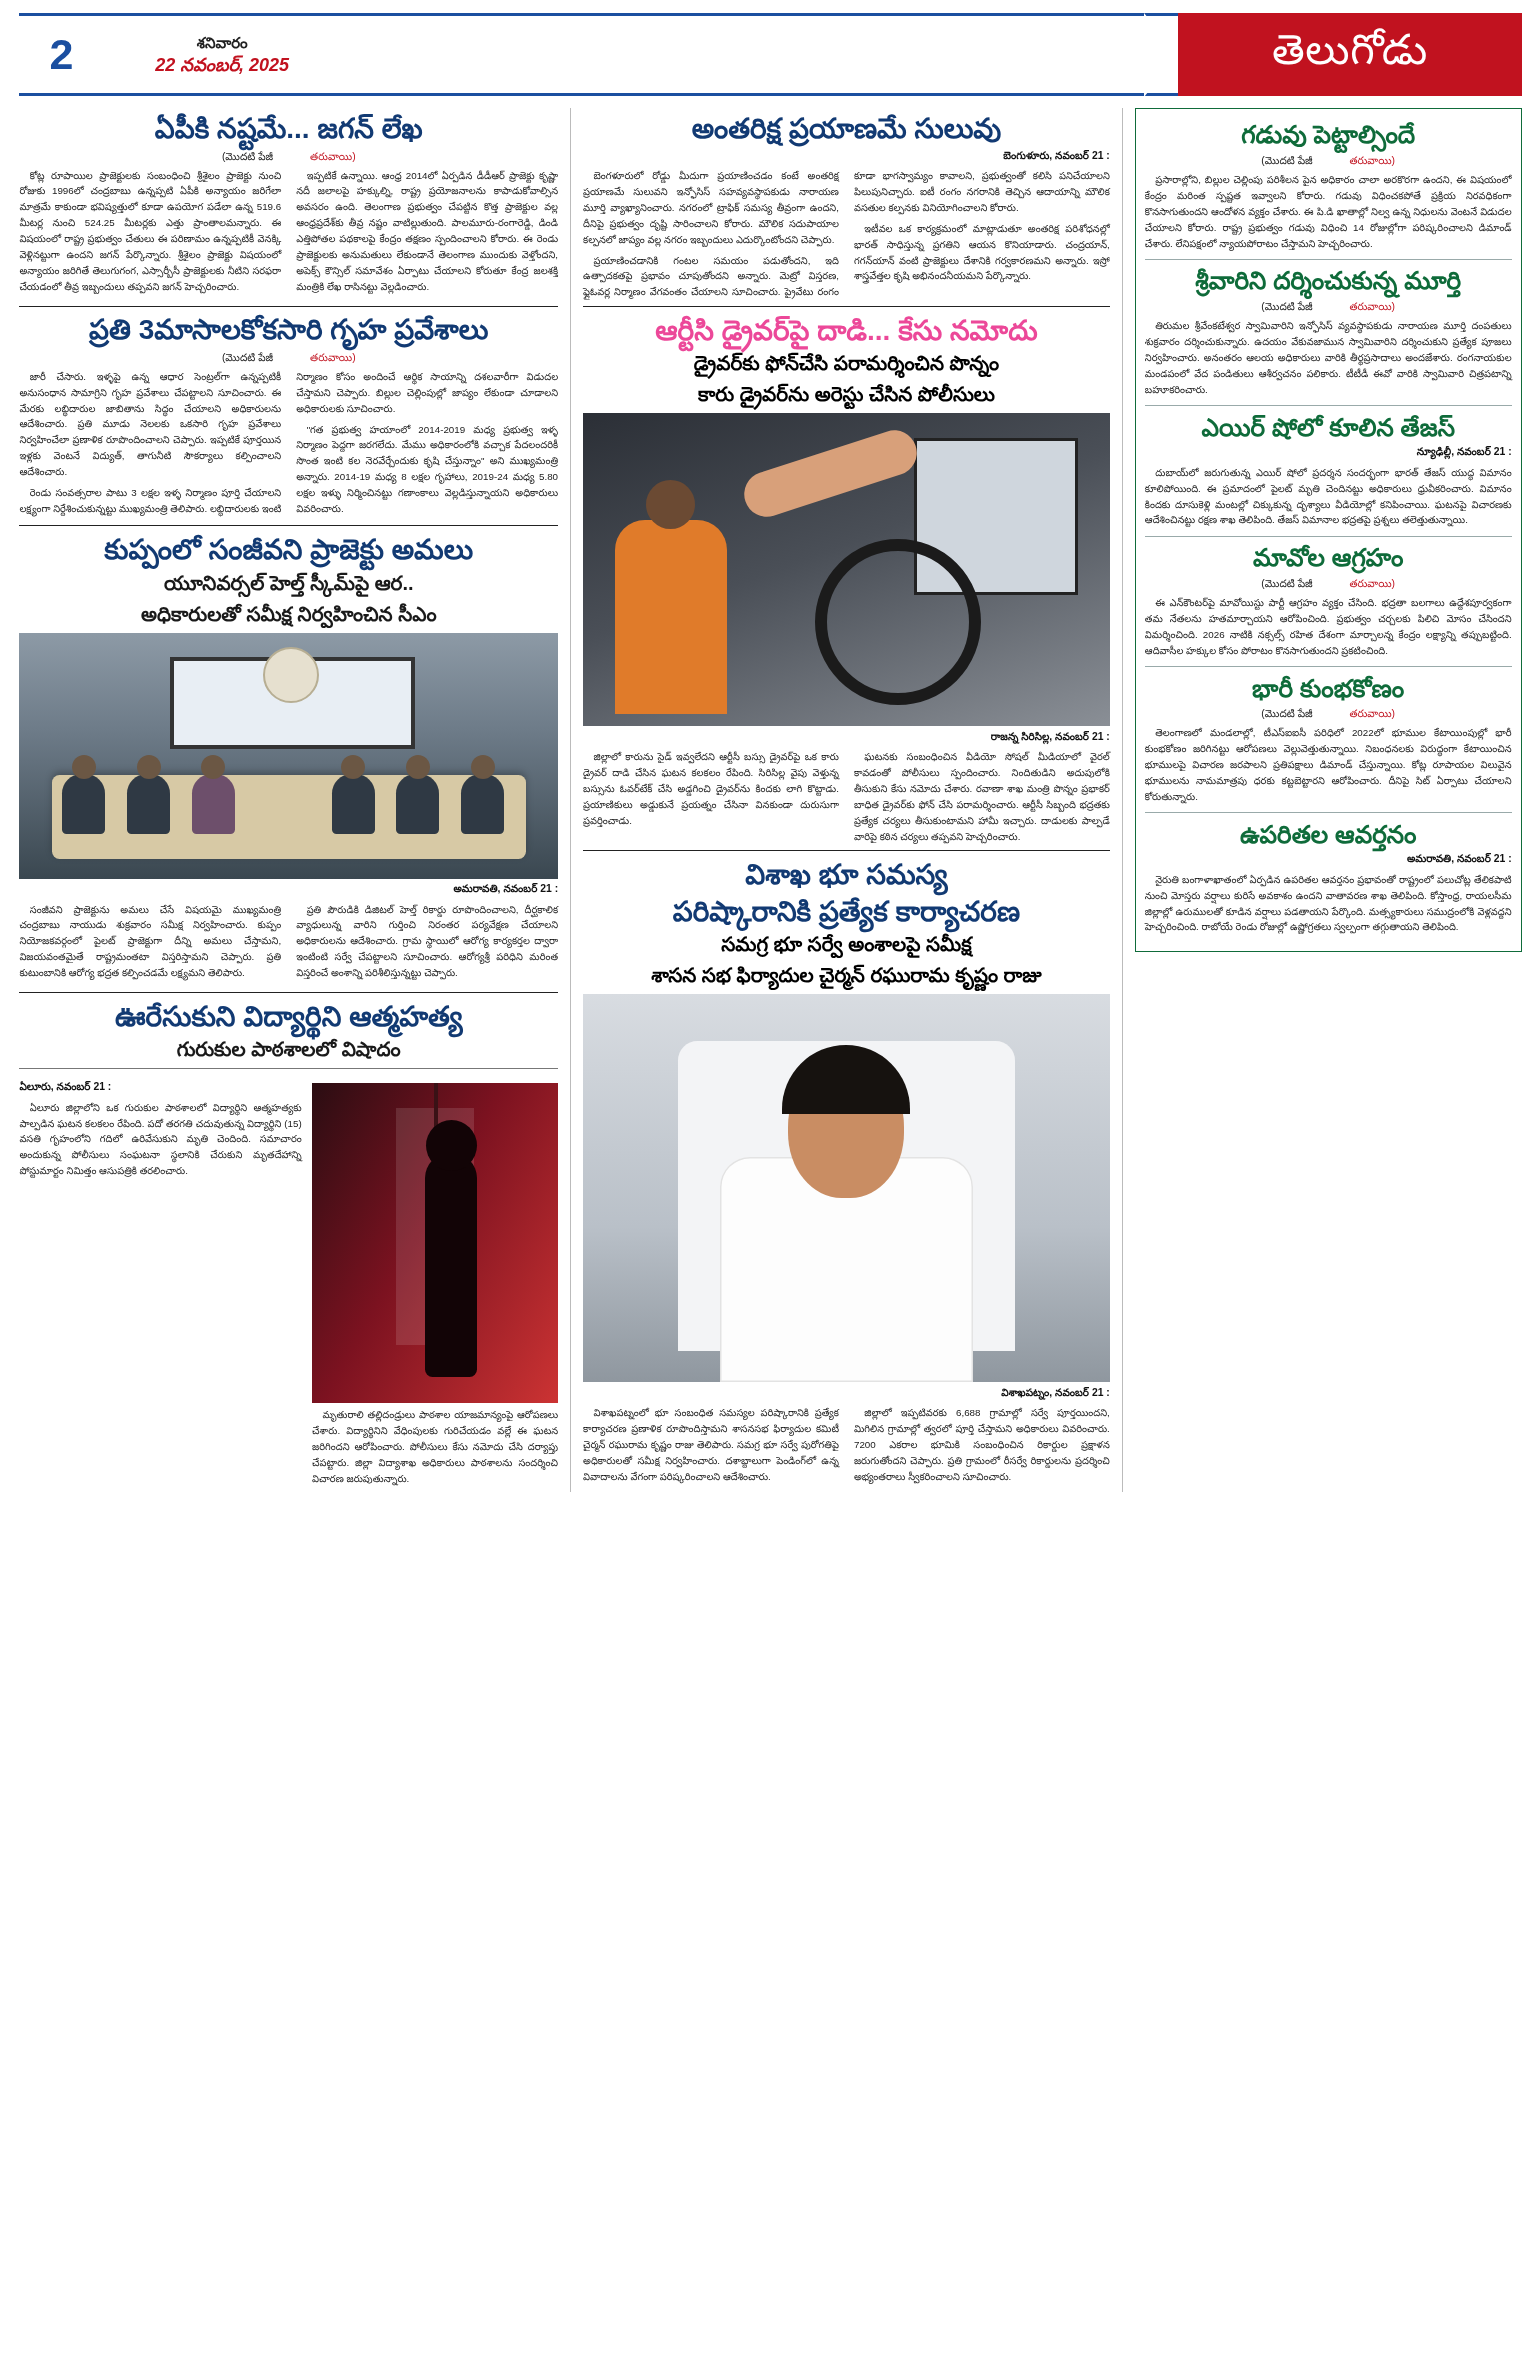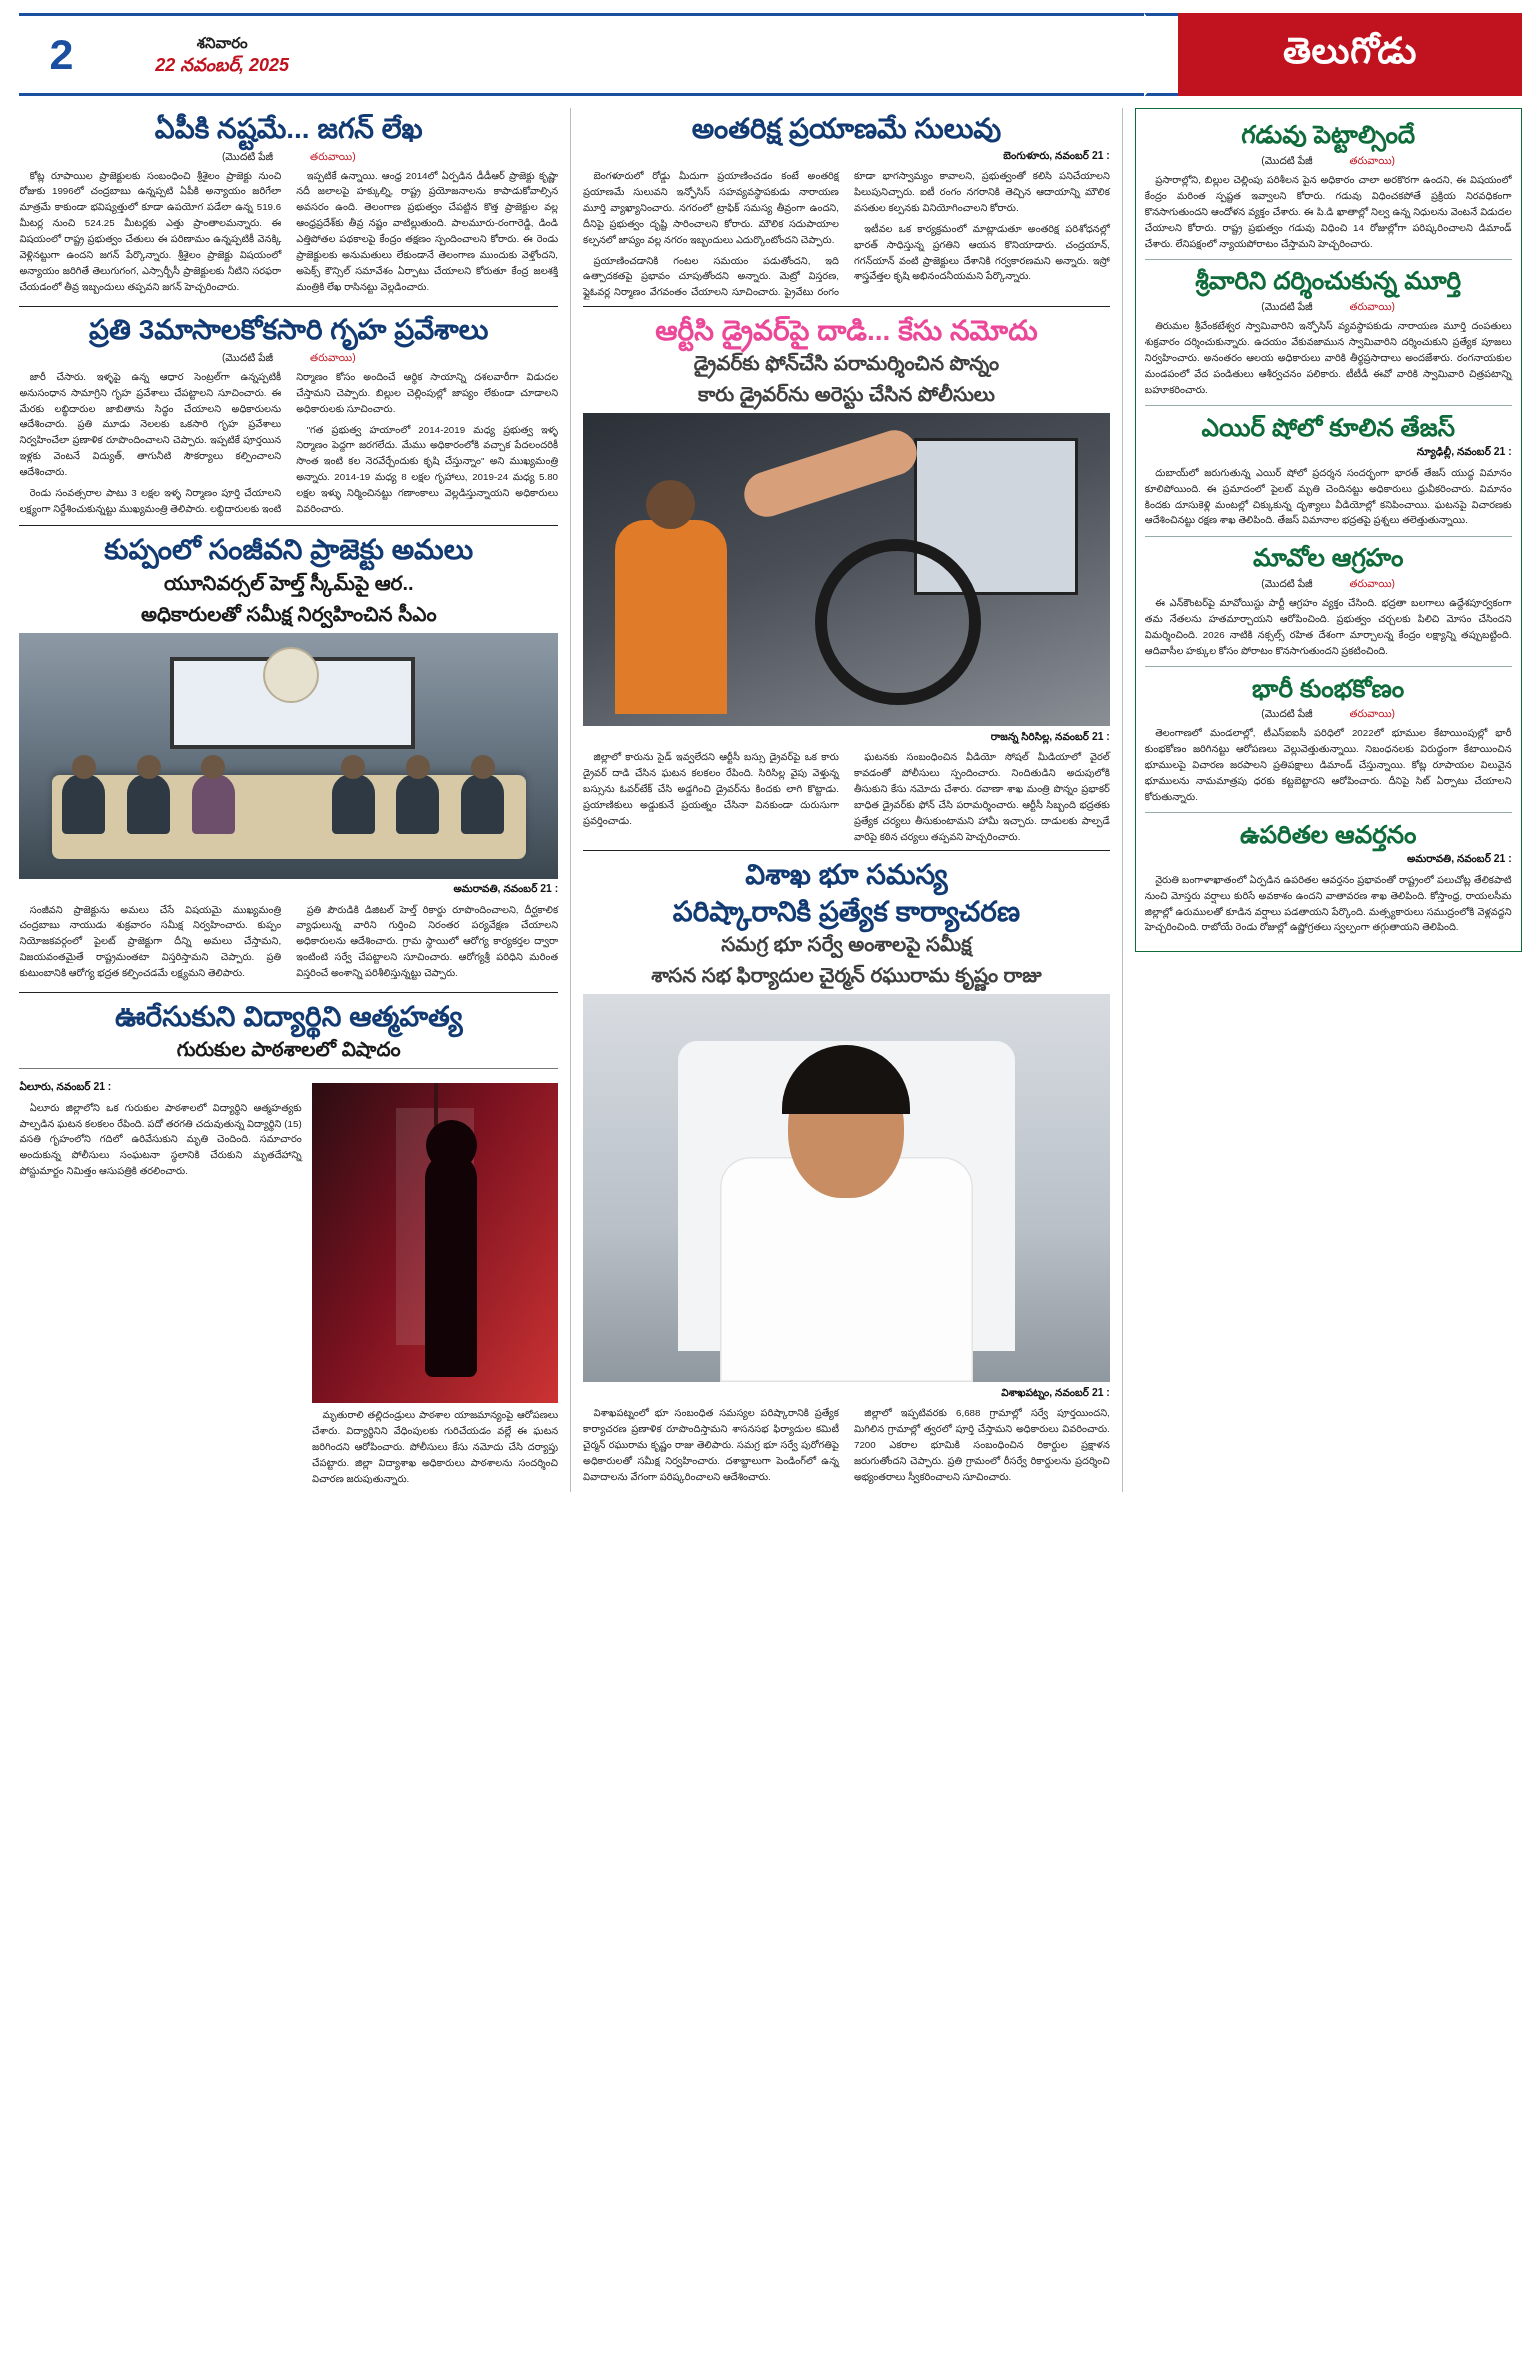--- a/index.html
+++ b/index.html
@@ -8,35 +8,35 @@
 
   
   .masthead{position:relative;height:83px;margin:13.4px 19.4px 0 19.4px;display:flex;align-items:stretch;}
   .mh-left{width:1159px;background:#ffffff;border-top:3.7px solid #1b4fa0;border-bottom:3.7px solid #1b4fa0;display:flex;align-items:center;position:relative;}
   .pagenum{font-size:43px;font-weight:bold;color:#1b4fa0;margin-left:30px;line-height:1;}
   .mh-date{margin-left:82px;text-align:center;line-height:1.35;}
   .mh-date .d1{font-size:15px;color:#222;font-weight:bold;}
   .mh-date .d2{font-size:18px;color:#c1121f;font-weight:bold;font-style:italic;}
   .mh-right{flex:1;background:#c1121f;display:flex;align-items:center;justify-content:center;position:relative;}
   .mh-right:before{content:"";position:absolute;left:-34px;top:0;border-left:34px solid #ffffff;border-top:42px solid transparent;border-bottom:42px solid transparent;}
-  .brand{font-size:36px;font-weight:bold;color:#ffffff;letter-spacing:0.7px;}
+  .brand{font-size:42px;font-weight:normal;color:#ffffff;letter-spacing:0.7px;}
 
   
   .grid{display:flex;margin:12px 19.4px 0 19.4px;gap:0;}
   .col{box-sizing:border-box;}
   .c1{width:552px;padding-right:12px;border-right:0.7px solid #bbb;}
   .c2{width:552px;padding:0 12px;border-right:0.7px solid #bbb;}
   .c3{width:399px;padding-left:12px;}
 
   
   h1.hl{font-size:28px;line-height:1.15;color:#123a73;text-align:center;margin:4.5px 0 4.5px 0;font-weight:bold;}
   h1.hl.red{color:#ec4899;}
   h1.hl.green{color:#0f6b3a;}
   h1.hl.small{font-size:24.6px;}
-  h2.sub{font-size:20px;line-height:1.25;color:#404040;text-align:center;margin:3px 0 6px 0;font-weight:bold;}
+  h2.sub{font-size:20px;line-height:1.25;color:#000000;text-align:center;margin:3px 0 6px 0;font-weight:bold;}
   h2.sub.dark{color:#1a1a1a;}
   .byline{text-align:center;font-size:10.4px;color:#222;margin:0 0 4.5px 0;line-height:1.3;}
   .byline .red{color:#c1121f;margin-left:34px;}
   .rule{border:0;border-top:1.5px solid #222;margin:6px 0 7.5px 0;}
   .rule.thin{border-top:0.7px solid #777;}
   .dateline{font-size:10.4px;font-weight:bold;text-align:right;margin:4.5px 0 4.5px 0;color:#111;}
   .dateline.left{text-align:left;}
 
   
   .body{font-size:9.8px;line-height:1.62;text-align:justify;color:#1a1a1a;}

